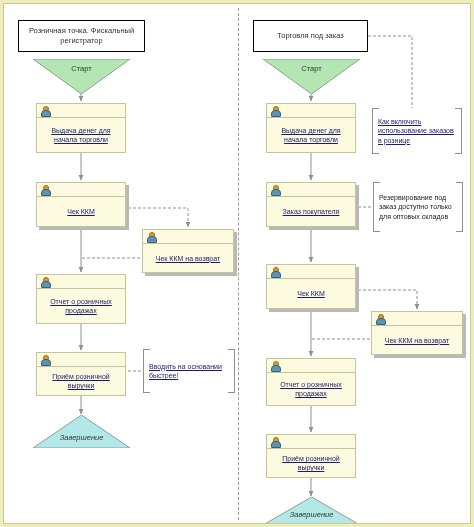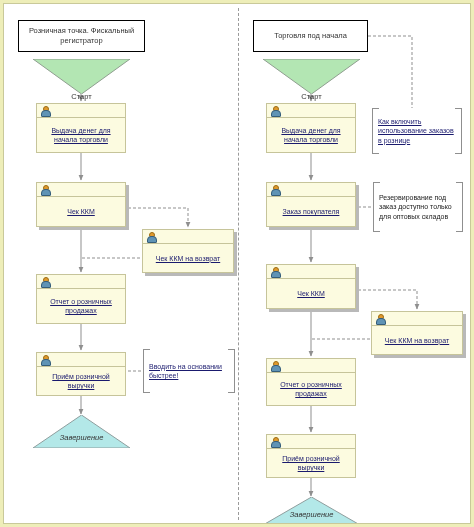--- a/index.html
+++ b/index.html
@@ -124,21 +124,20 @@
     position: absolute;
   }
   .term svg { display: block; }
   .term .term-label {
     position: absolute;
     left: 0;
     width: 100%;
     text-align: center;
     font-size: 7.5px;
     color: #333333;
-    margin-top: 28px;
   }
   .term.start .term-label { top: 5px; }
   .term.end .term-label { bottom: 6px; font-style: italic; }
 
   
   .note {
     position: absolute;
     box-sizing: border-box;
     border-left: 1px solid #8f8f8f;
     border-right: 1px solid #8f8f8f;
@@ -306,21 +305,21 @@
   <div class="term end" style="left:33px; top:415px; width:97px; height:33px;">
     <svg width="97" height="33" viewBox="0 0 97 33">
       <polygon points="48.5,0 97,33 0,33" fill="#b3e8e8" stroke="#8f9e9e" stroke-width="1"></polygon>
     </svg>
     <div class="term-label">Завершение</div>
   </div>
 
   <div class="lane-divider"></div>
 
   <div class="title-box" style="left:253px; top:20px; width:115px; height:32px;">
-    <span>Торговля под начала</span>
+    <span>Торговля под заказ</span>
   </div>
 
   <div class="term start" style="left:263px; top:59px; width:97px; height:35px;">
     <svg width="97" height="35" viewBox="0 0 97 35">
       <polygon points="0,0 97,0 48.5,35" fill="#b3e6b3" stroke="#8f9e8f" stroke-width="1"></polygon>
     </svg>
     <div class="term-label">Старт</div>
   </div>
 
   <div class="act" style="left:266px; top:103px; width:90px; height:50px;">

